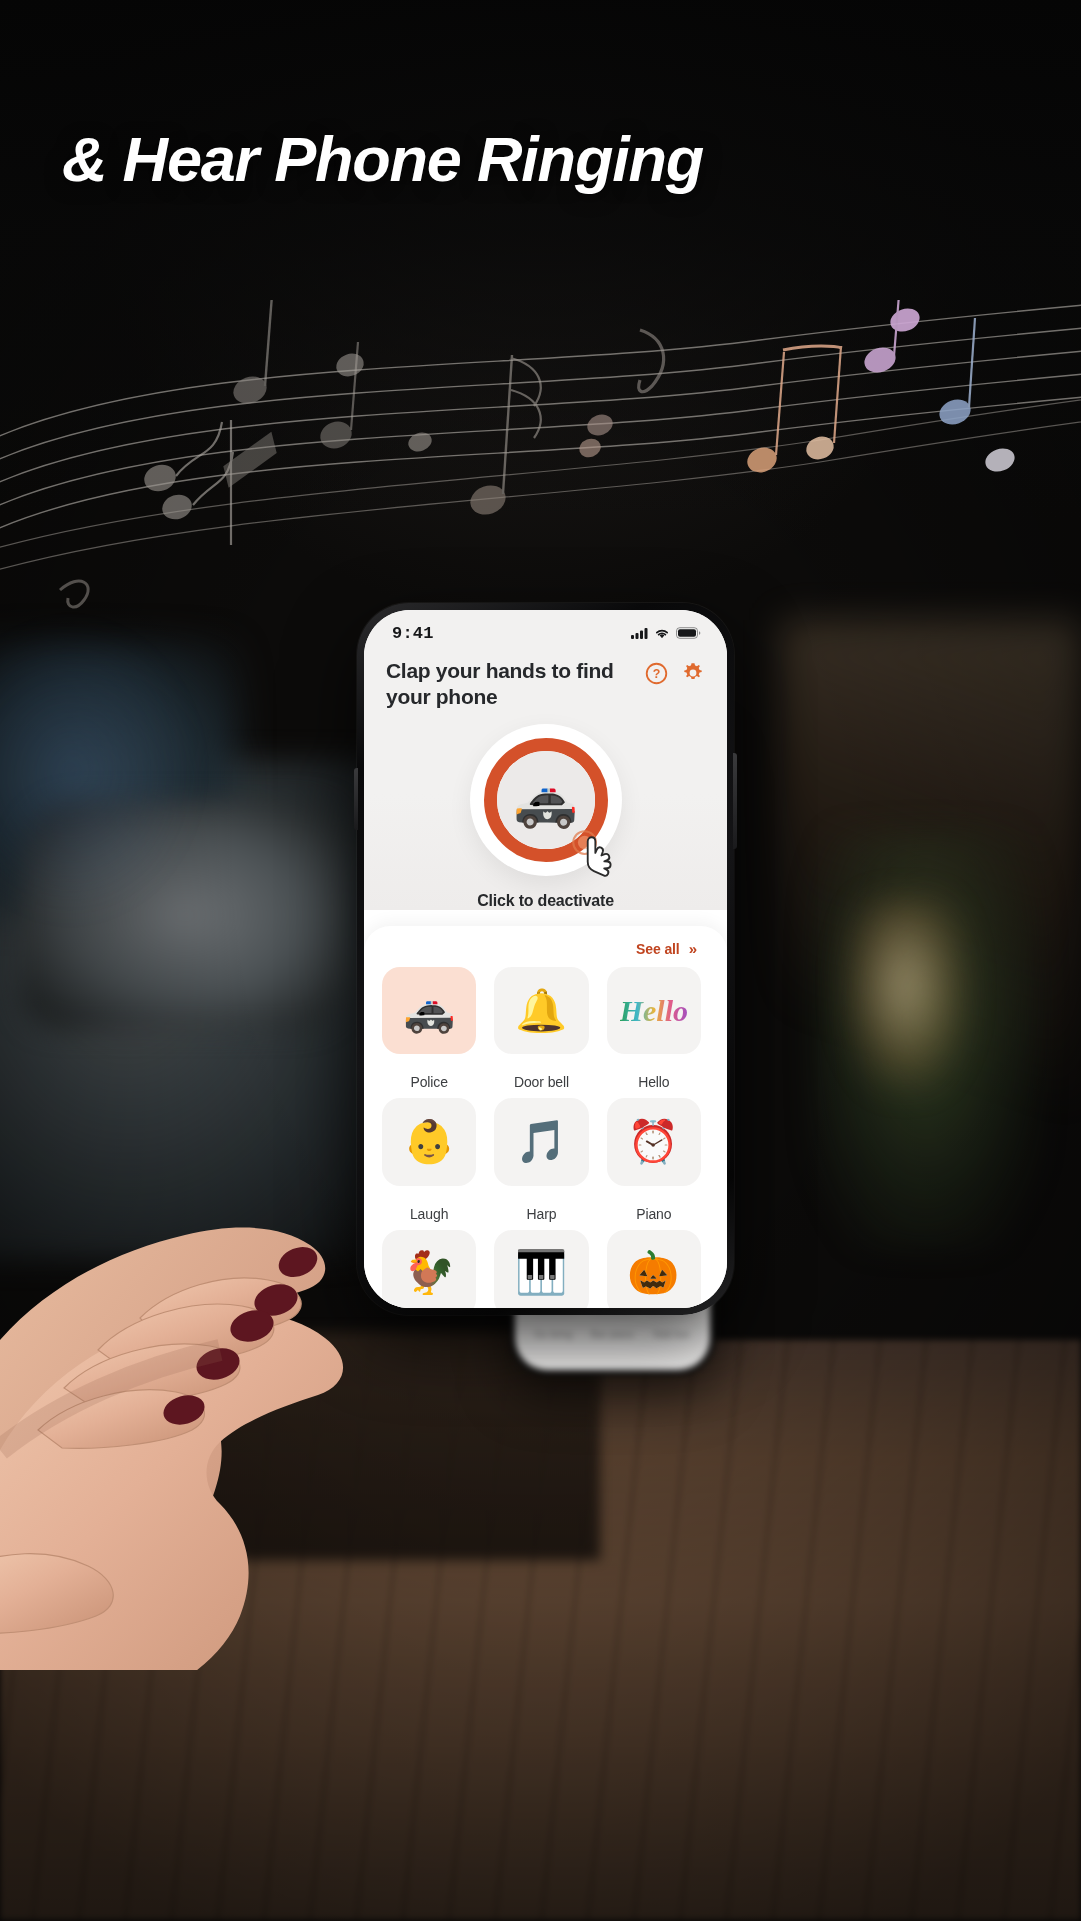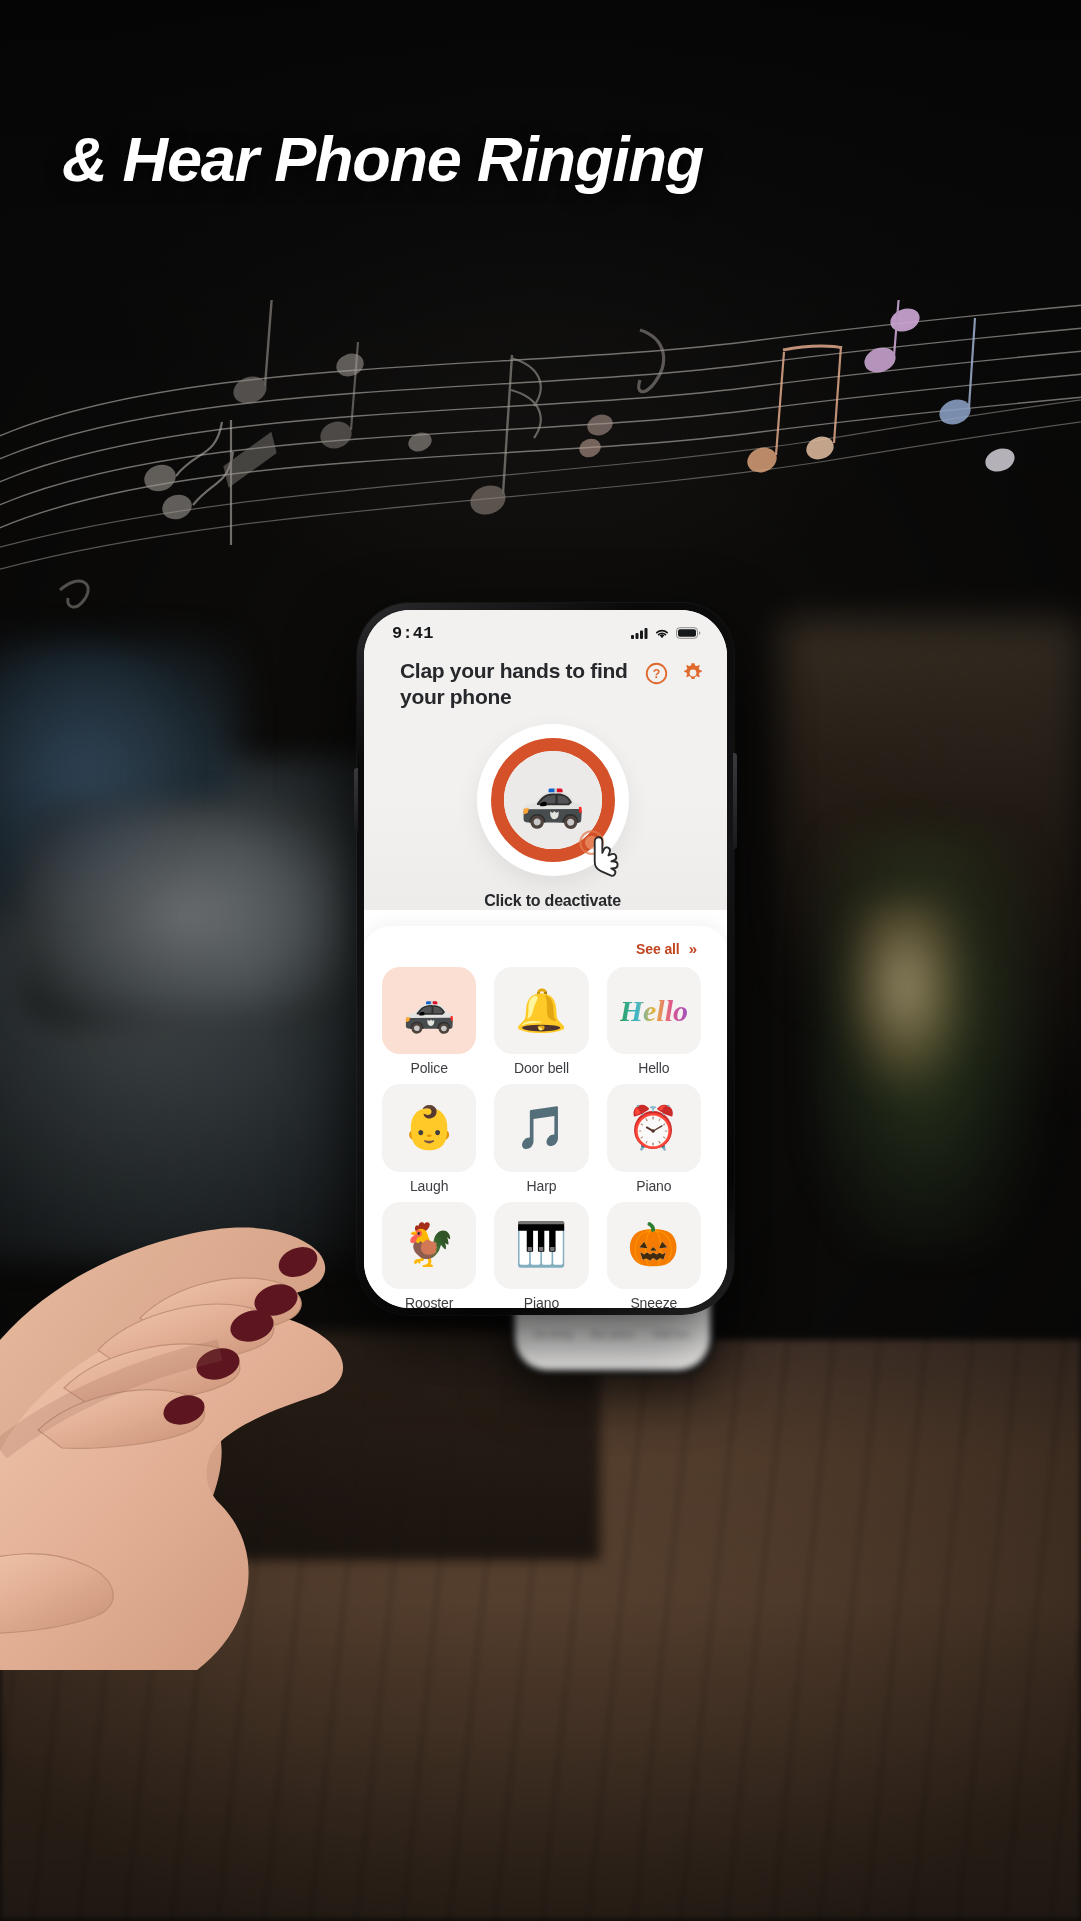--- a/index.html
+++ b/index.html
@@ -141,21 +141,21 @@
     display:flex; align-items:center; justify-content:space-between;
     padding:4px 26px 0 28px;
     background:#f2f1f0;
   }
   .status-time { font-size:17px; font-weight:bold; color:#17181a; letter-spacing:.2px;font-family:Liberation Mono, monospace; }
   .status-icons { display:flex; align-items:center; gap:6px; }
 
   
   .top-area {
     background:linear-gradient(180deg,#f2f1f0 0%,#f2f1f0 55%,#eeeceb 100%);
-    padding:6px 22px 0 36px;
+    padding:6px 22px 0 22px;
     position:relative; flex:0 0 auto;
   }
   .header-row { display:flex; align-items:flex-start; justify-content:space-between; }
   .app-title {
     font-size:21px; line-height:1.24; font-weight:bold; color:#26282b;
     letter-spacing:-.3px; max-width:255px;
   }
   .header-icons { display:flex; align-items:center; gap:13px; padding-top:3px; }
 
   
@@ -211,21 +211,21 @@
 
   .grid { display:grid; grid-template-columns:repeat(3,1fr); column-gap:18px; row-gap:8px; }
   .tile-wrap { text-align:center; }
   .tile {
     width:100%; aspect-ratio:1.08/1;
     border-radius:18px; background:#f4f3f2;
     display:flex; align-items:center; justify-content:center;
     font-size:42px; line-height:1;
   }
   .tile.selected { background:#fbdfd2; }
-  .tile-label { margin-top:6px; font-size:14px; color:#3c3e41; letter-spacing:-.1px; }
+  .tile-label { margin-top:20px; font-size:14px; color:#3c3e41; letter-spacing:-.1px; }
 
   
   .hands { position:absolute; left:-20px; top:1050px; width:560px; height:620px; pointer-events:none; }
 
   .glow-left { position:absolute; left:-60px; top:620px; width:260px; height:300px;
     background:radial-gradient(ellipse at 50% 50%, rgba(90,140,200,.22) 0%, rgba(0,0,0,0) 70%); filter:blur(12px); }
 </style>
 </head>
 <body>
 

